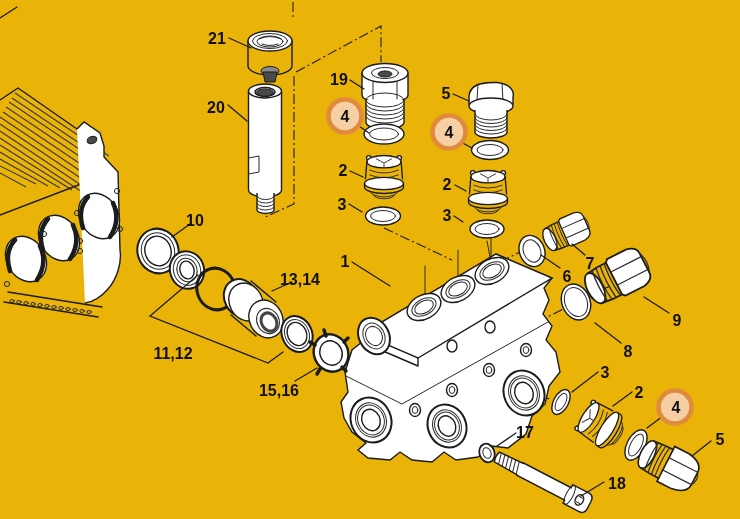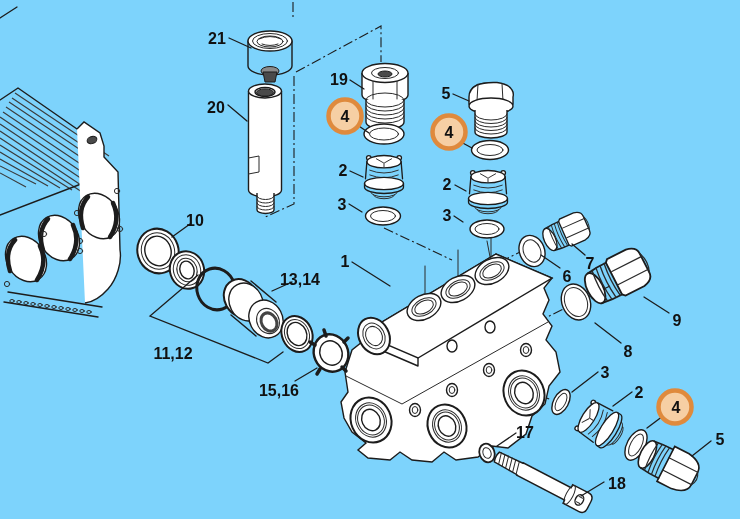--- a/index.html
+++ b/index.html
@@ -1,16 +1,16 @@
 <!DOCTYPE html>
 <html><head>
 <meta charset="utf-8">
 <style>
   html,body{margin:0;padding:0;background:#fff;}
-  .stage{position:relative;width:740px;height:519px;background:#7dd3fc;overflow:hidden;
+  .stage{position:relative;width:740px;height:519px;background:#eab308;overflow:hidden;
          font-family:"Liberation Sans",sans-serif;}
   svg{display:block;}
   .ln{fill:none;stroke:#1c1c1c;stroke-width:1.4;stroke-linecap:round;stroke-linejoin:round;}
   .thin{fill:none;stroke:#2a2a2a;stroke-width:1;stroke-linecap:round;}
   .fin{fill:none;stroke:#3a3a3a;stroke-width:1.1;}
   .fw{fill:#ffffff;stroke:#1c1c1c;stroke-width:1.4;}
   .fw2{fill:#ffffff;stroke:#1c1c1c;stroke-width:2;}
   .clip{fill:none;stroke:#1c1c1c;stroke-width:4.5;stroke-linecap:round;}
   .ddl{fill:none;stroke:#1c1c1c;stroke-width:1.1;stroke-dasharray:10 3 2 3;}
   .lead{fill:none;stroke:#1c1c1c;stroke-width:1.3;stroke-linecap:round;}

